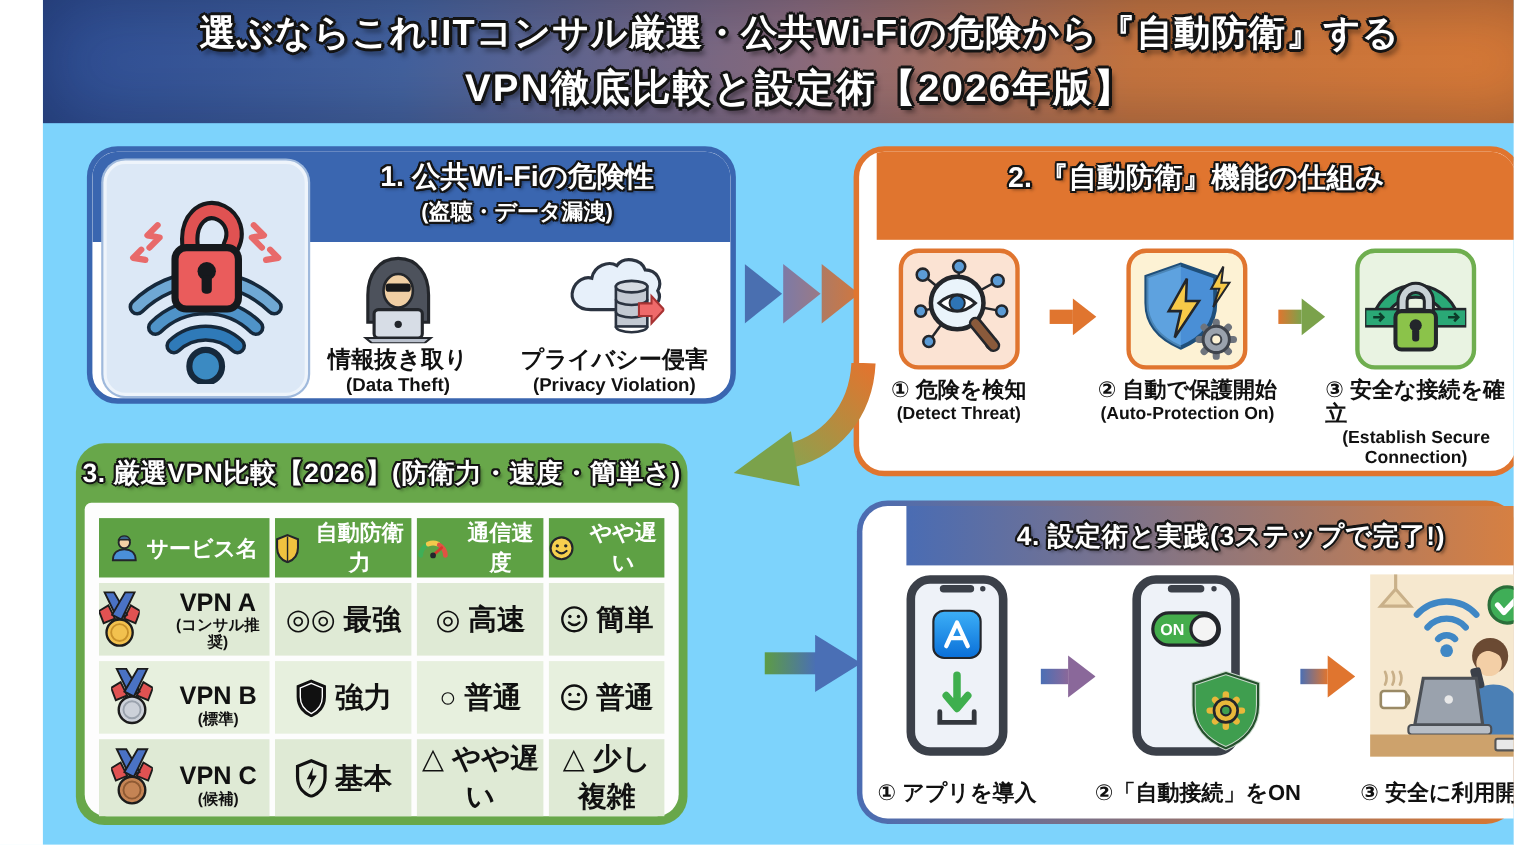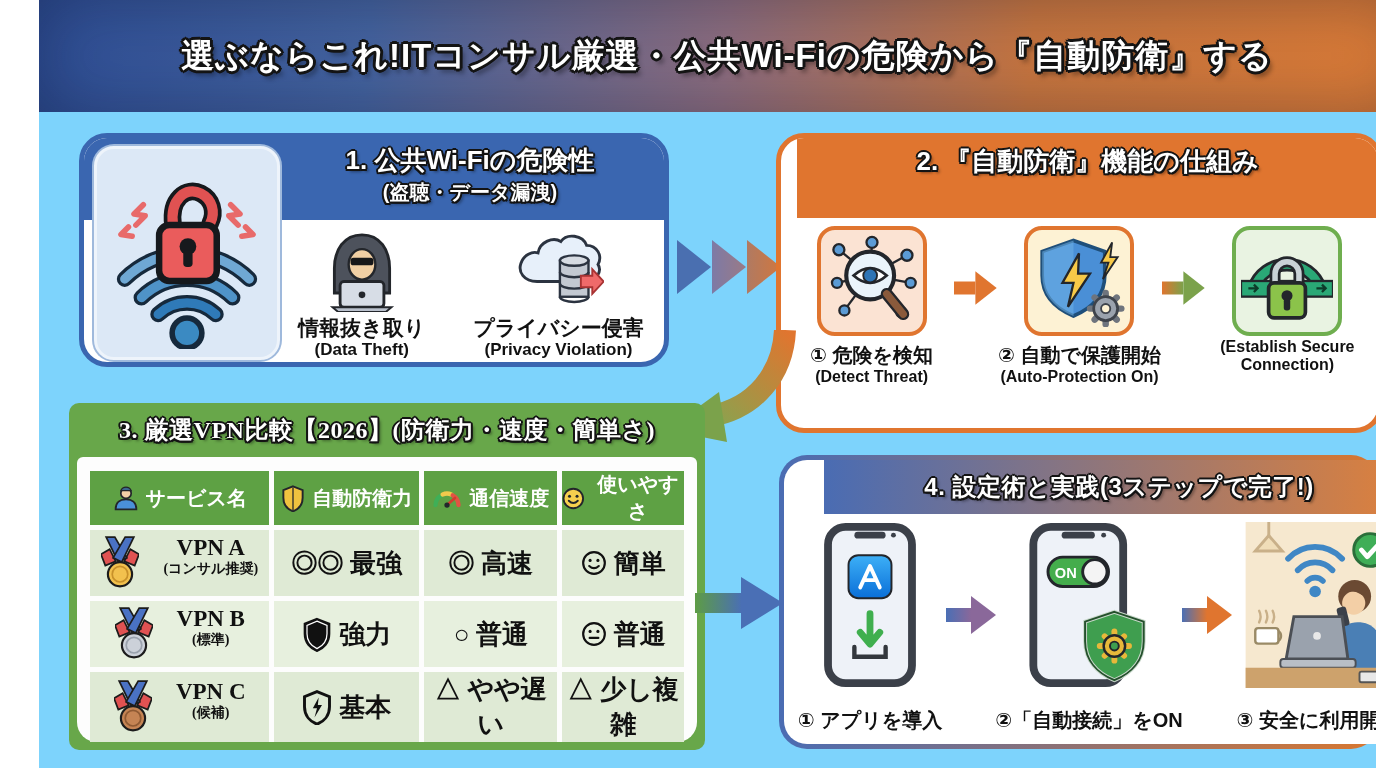--- a/index.html
+++ b/index.html
@@ -57,30 +57,30 @@
   .m-tile.t2{background:#fdf2d4;border:4px solid #e0752f;}
   .m-tile.t3{background:#e9f3e2;border:4px solid #6fae4f;}
   .m-step .lab{font-size:20px;font-weight:700;color:#111;margin-top:8px;line-height:1.1;}
   .m-step .sub{font-size:16px;font-weight:bold;color:#111;margin-top:2px;line-height:1.15;text-align:center;max-width:170px;}
   .m-arrow{margin-top:42px;}
 
   
   .curve23{position:absolute;left:628px;top:330px;}
 
   
-  .sec3{left:30px;top:403px;width:636px;height:347px;background:#68a74a;border-radius:10px;overflow:hidden;font-family:Liberation Serif, serif;}
+  .sec3{left:30px;top:403px;width:556px;height:347px;background:#68a74a;border-radius:26px;overflow:hidden;}
   .sec3 .title{height:54px;display:flex;align-items:center;justify-content:center;font-size:24px;font-weight:bold;letter-spacing:.5px;}
   .sec3 .panel{position:absolute;left:8px;top:54px;right:8px;bottom:8px;background:#fdfdfd;
                border-radius:6px 6px 20px 20px;padding:9px 8px;box-sizing:border-box;}
   table.cmp{width:100%;height:100%;border-collapse:separate;border-spacing:5px;table-layout:fixed;}
   table.cmp th{background:#5ea144;color:#fff;font-size:20px;font-weight:900;height:44px;padding:0;}
   table.cmp td{background:#dfead5;text-align:center;vertical-align:middle;height:66px;padding:0;}
   table.cmp tr.alt td{background:#e7f0de;}
   .hcell{display:flex;align-items:center;justify-content:center;gap:7px;}
-  .svc{display:flex;align-items:flex-start;justify-content:center;gap:24px;}
+  .svc{display:flex;align-items:flex-end;justify-content:center;gap:24px;}
   .svc .nm{font-size:23px;font-weight:900;color:#111;line-height:1.05;text-align:center;}
   .svc .nt{font-size:14px;font-weight:800;color:#111;line-height:1.05;text-align:center;margin-top:2px;}
   .cellv{font-size:26px;font-weight:900;color:#111;display:flex;align-items:center;justify-content:center;gap:7px;}
 
   
   .arr34{position:absolute;left:656px;top:577px;}
 
   
   .sec4{left:740px;top:455px;width:600px;height:294px;border-radius:28px;padding:5px;box-sizing:border-box;
         background:linear-gradient(90deg,#4a6cb3,#d9772f);position:absolute;}
@@ -92,20 +92,21 @@
   .s-col .lab{font-size:20px;font-weight:900;color:#111;white-space:nowrap;}
   .s-arrow{margin-top:72px;}
 </style>
 </head>
 <body>
 
 <div class="stage">
 
   <div class="banner">
     <div class="l1 otl">選ぶならこれ!ITコンサル厳選・公共Wi-Fiの危険から『自動防衛』する</div>
+    <div class="l2 otl">VPN徹底比較と設定術【2026年版】</div>
   </div>
 
   <div class="box sec1">
     <div class="band"></div>
     <div class="hgroup">
       <div class="title otl2">1. 公共Wi-Fiの危険性</div>
       <div class="subtitle otl2">(盗聴・データ漏洩)</div>
     </div>
     <div class="tile">
       <svg width="158" height="192" viewBox="0 0 170 200">
@@ -260,20 +261,21 @@
             <path d="M14 58 A38 38 0 0 1 86 58" fill="none" stroke="#2aa876" stroke-width="9"></path>
             <rect x="0" y="50" width="100" height="17" fill="#2aa876" stroke="#23262b" stroke-width="2.5"></rect>
             <path d="M8 58 h10 m-4 -4 l4 4 l-4 4 M82 58 h10 m-4 -4 l4 4 l-4 4" stroke="#0d3b2a" stroke-width="2.5" fill="none"></path>
             <path d="M37 54 V42 A13 13 0 0 1 63 42 V54" fill="none" stroke="#23262b" stroke-width="12"></path>
             <path d="M37 54 V42 A13 13 0 0 1 63 42 V54" fill="none" stroke="#c9d2d6" stroke-width="6"></path>
             <rect x="30" y="52" width="40" height="38" rx="6" fill="#8bc34a" stroke="#23262b" stroke-width="4"></rect>
             <circle cx="50" cy="66" r="6" fill="#23262b"></circle>
             <rect x="46.5" y="69" width="7" height="13" rx="3" fill="#23262b"></rect>
           </svg>
         </div>
+        <div class="lab">③ 安全な接続を確立</div>
         <div class="sub">(Establish Secure Connection)</div>
       </div>
     </div>
   </div>
 
   <svg class="curve23" width="132" height="116" viewBox="0 0 132 116">
     <defs>
         <linearGradient id="gcurve" x1="118" y1="0" x2="40" y2="86" gradientUnits="userSpaceOnUse">
       <stop offset="0" stop-color="#e0752f"></stop>
           <stop offset="1" stop-color="#8aa34f"></stop>
@@ -321,21 +323,21 @@
                 </span>
               </th>
           <th style="width:21%">
                 <span class="hcell">
             <svg width="25" height="25" viewBox="0 0 30 30">
               <circle cx="15" cy="15" r="13" fill="#f6cf4e" stroke="#23262b" stroke-width="2.5"></circle>
               <circle cx="10" cy="12" r="2" fill="#23262b"></circle>
                     <circle cx="20" cy="12" r="2" fill="#23262b"></circle>
               <path d="M9 18 Q15 24 21 18" fill="none" stroke="#23262b" stroke-width="2.5" stroke-linecap="round"></path>
             </svg>
-            <span>使いやすさ</span>
+            <span>やや遅い</span>
                 </span>
               </th>
         </tr>
 
         <tr>
           <td>
                 <div class="svc">
             <svg width="38" height="54" viewBox="0 0 44 60">
               <polygon points="0,20 10,14 17,28 5,33" fill="#e05252" stroke="#1c1c1c" stroke-width="2"></polygon>
               <polygon points="44,20 34,14 27,28 39,33" fill="#e05252" stroke="#1c1c1c" stroke-width="2"></polygon>

